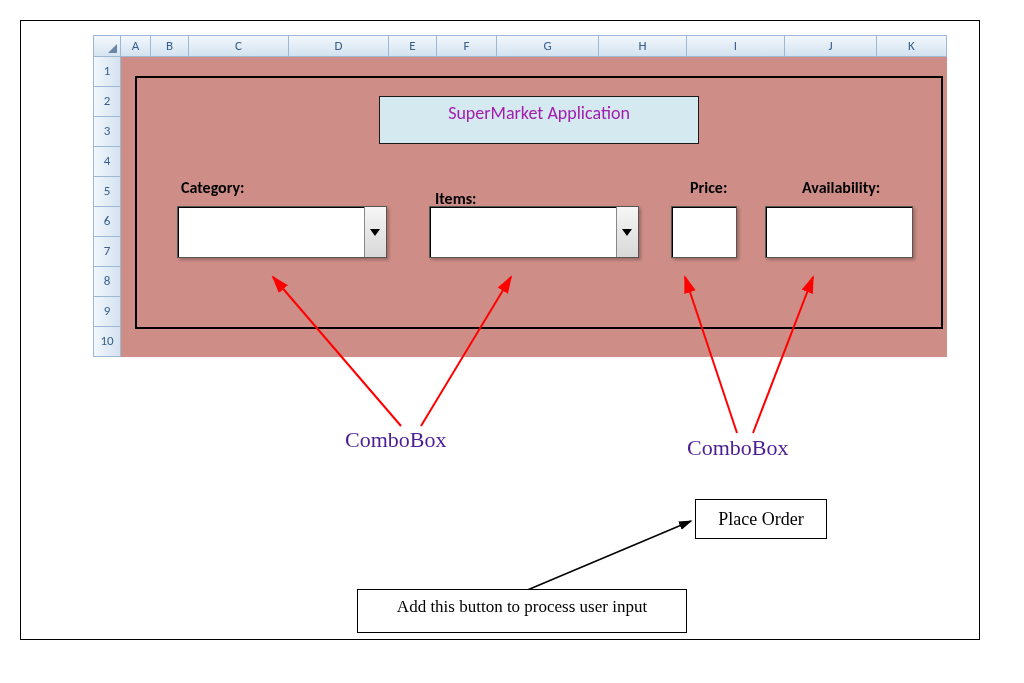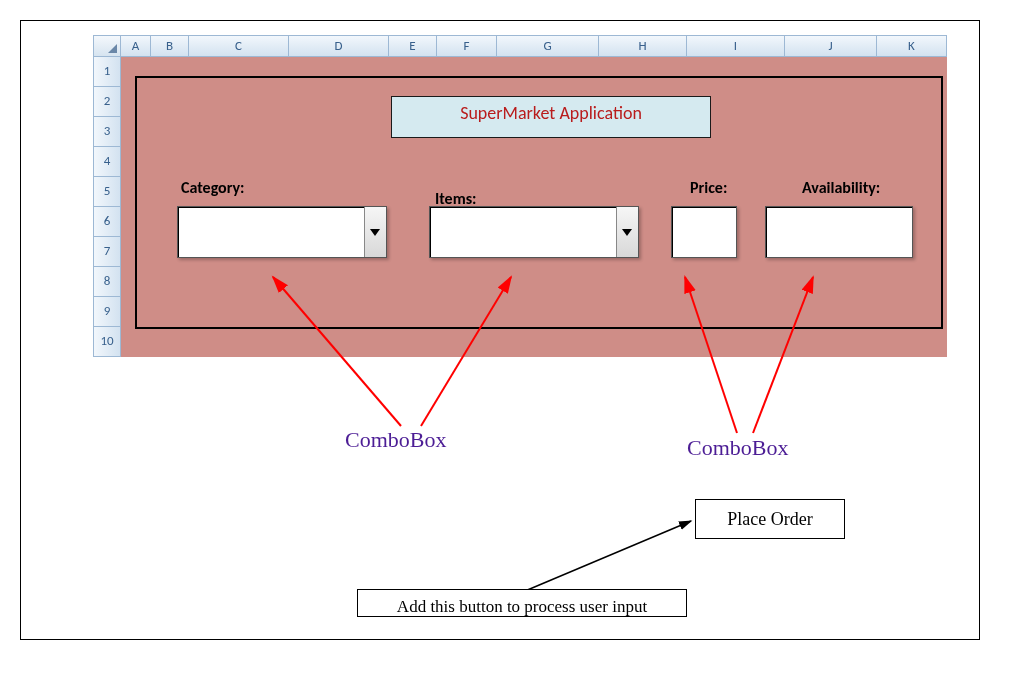--- a/index.html
+++ b/index.html
@@ -86,29 +86,28 @@
     height: 253px;
     border: 2.5px solid #000;
     background:#cf8d87;
   }
   .app-title {
     position:absolute;
     left: 50%;
     transform: translateX(-50%);
     top: 18px;
     width: 320px;
-    height: 42px;
+    height: 48px;
     background:#d5eaf0;
     border:1.5px solid #1a1a1a;
     text-align:center;
     line-height:32px;
     font-size:18px;
     font-weight:500;
-    color:#b91c1c;
-    margin-left:12px;
+    color:#a21caf;
   }
   .form-row {
     position:absolute;
     top: 100px;
     left: 0;
     right:0;
   }
   .lbl {
     position:absolute;
     font-weight:700;
@@ -171,35 +170,35 @@
   svg.arrows {
     position:absolute;
     left:0; top:0;
     pointer-events:none;
   }
 
   .place-order {
     position:absolute;
     left: 674px;
     top: 478px;
-    width: 150px;
+    width: 132px;
     height: 40px;
     border:1.5px solid #000;
     background:#fff;
     text-align:center;
     line-height:38px;
     font-family: "Times New Roman", serif;
     font-size:18px;
   }
   .instruction {
     position:absolute;
     left: 336px;
     top: 568px;
     width: 330px;
-    height: 28px;
+    height: 44px;
     border:1.5px solid #000;
     background:#fff;
     text-align:center;
     line-height:34px;
     font-family:"Times New Roman", serif;
     font-size:17px;
   }
 </style>
 </head>
 <body>

